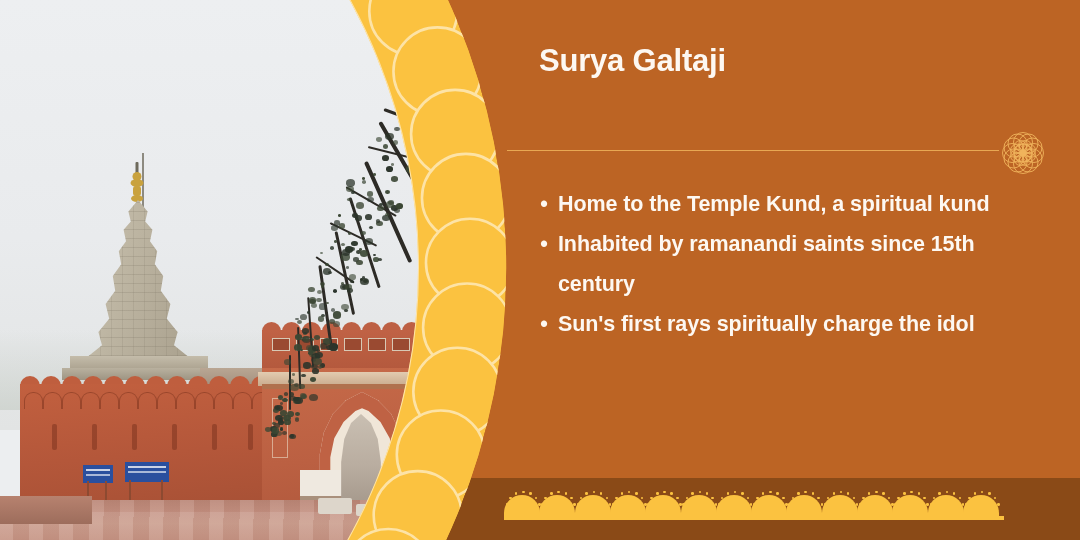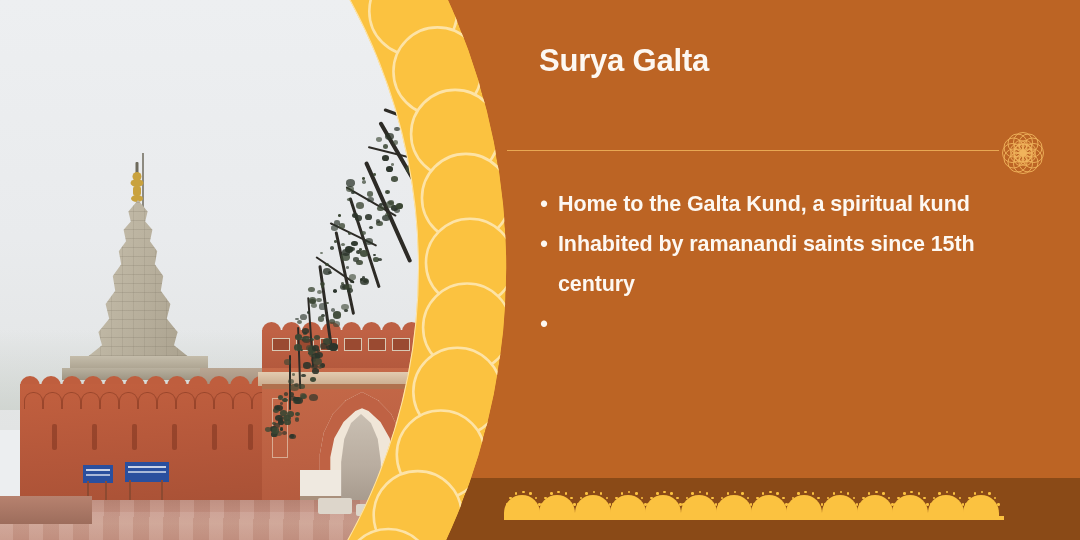--- a/index.html
+++ b/index.html
@@ -650,21 +650,21 @@
           <circle cx="41.40" cy="850.40" r="44" fill="#fbc240" stroke="#fde3a6" stroke-width="2.6"></circle>
           <circle cx="-21.52" cy="866.38" r="44" fill="#fbc240" stroke="#fde3a6" stroke-width="2.6"></circle>
           <circle cx="-85.77" cy="875.59" r="44" fill="#fbc240" stroke="#fde3a6" stroke-width="2.6"></circle>
           <circle cx="-150.65" cy="877.91" r="44" fill="#fbc240" stroke="#fde3a6" stroke-width="2.6"></circle>
           <circle cx="-140" cy="268" r="558" fill="none" stroke="#fde3a6" stroke-width="2"></circle>
         </g>
       </svg>
   </div>
 
   <div class="title">
-    <div>Surya Galta</div>
+    <div>Surya Galtaji</div>
   </div>
 
   <div class="divider"></div>
 
   <div class="mandala">
     <svg width="54" height="54" viewBox="0 0 54 54" id="mandalaSvg">
         <g fill="none" stroke="#f0b45c" stroke-width="0.9">
           <circle cx="38.00" cy="27.00" r="9.5"></circle>
           <circle cx="36.53" cy="32.50" r="9.5"></circle>
           <circle cx="32.50" cy="36.53" r="9.5"></circle>
@@ -688,28 +688,29 @@
           <polygon points="37.00,27.00 32.00,35.66 22.00,35.66 17.00,27.00 22.00,18.34 32.00,18.34"></polygon>
           <polygon points="35.66,32.00 27.00,37.00 18.34,32.00 18.34,22.00 27.00,17.00 35.66,22.00"></polygon>
           <circle cx="27" cy="27" r="3"></circle>
         </g>
       </svg>
   </div>
 
   <div class="bullets" id="bulletList">
       <div class="bullet">
         <span class="dot">•</span>
-        <span class="btxt">Home to the Galta Kund, a spiritual kund</span>
+        <span class="btxt">Home to the Temple Kund, a spiritual kund</span>
       </div>
       <div class="bullet">
         <span class="dot">•</span>
         <span class="btxt">Inhabited by ramanandi saints since 15th century</span>
       </div>
       <div class="bullet">
         <span class="dot">•</span>
+        <span class="btxt">Sun's first rays spiritually charge the idol</span>
       </div>
     </div>
 
   <div class="scallop-strip" id="scallopStrip">
       <div class="bar"></div>
       <div class="half" style="left: 0px;"></div>
       <div class="dot" style="left: 1.9px; top: 19.3px;"></div>
       <div class="dot" style="left: 5.1px; top: 12.7px;"></div>
       <div class="dot" style="left: 10.8px; top: 8.1px;"></div>
       <div class="dot" style="left: 18px; top: 6.5px;"></div>

